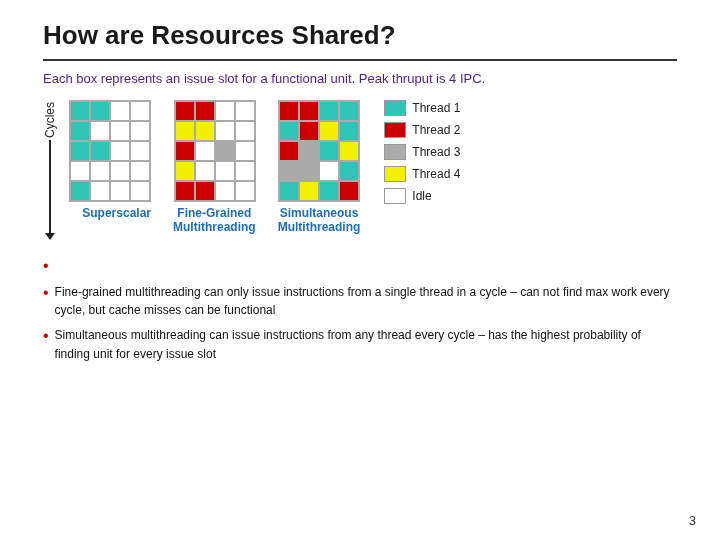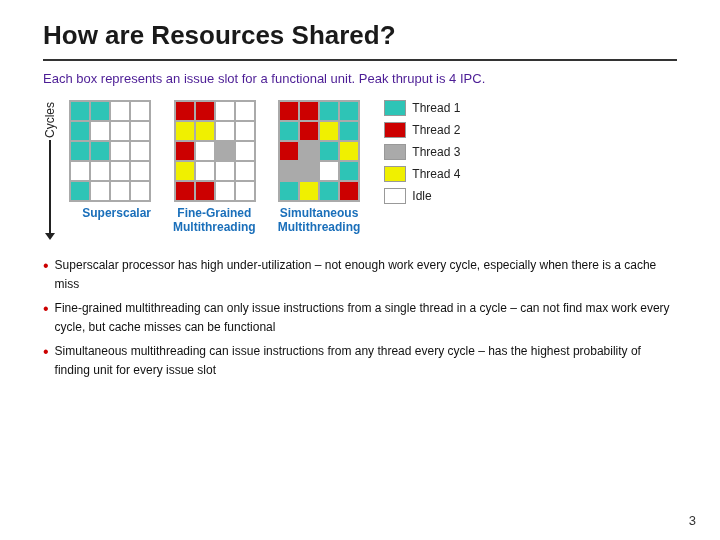--- a/index.html
+++ b/index.html
@@ -314,21 +314,20 @@
           <span>Idle</span>
         </div>
       </div>
 
     </div>
   </div>
 
   <div class="bullets-section">
     <div class="bullet">
       <span class="bullet-dot">•</span>
-      <span>Superscalar processor has high under-utilization – not enough work every cycle, especially when there is a cache miss</span>
     </div>
     <div class="bullet">
       <span class="bullet-dot">•</span>
       <span>Fine-grained multithreading can only issue instructions from a single thread in a cycle – can not find max work every cycle, but cache misses can be functional</span>
     </div>
     <div class="bullet">
       <span class="bullet-dot">•</span>
       <span>Simultaneous multithreading can issue instructions from any thread every cycle – has the highest probability of finding unit for every issue slot</span>
     </div>
   </div>

